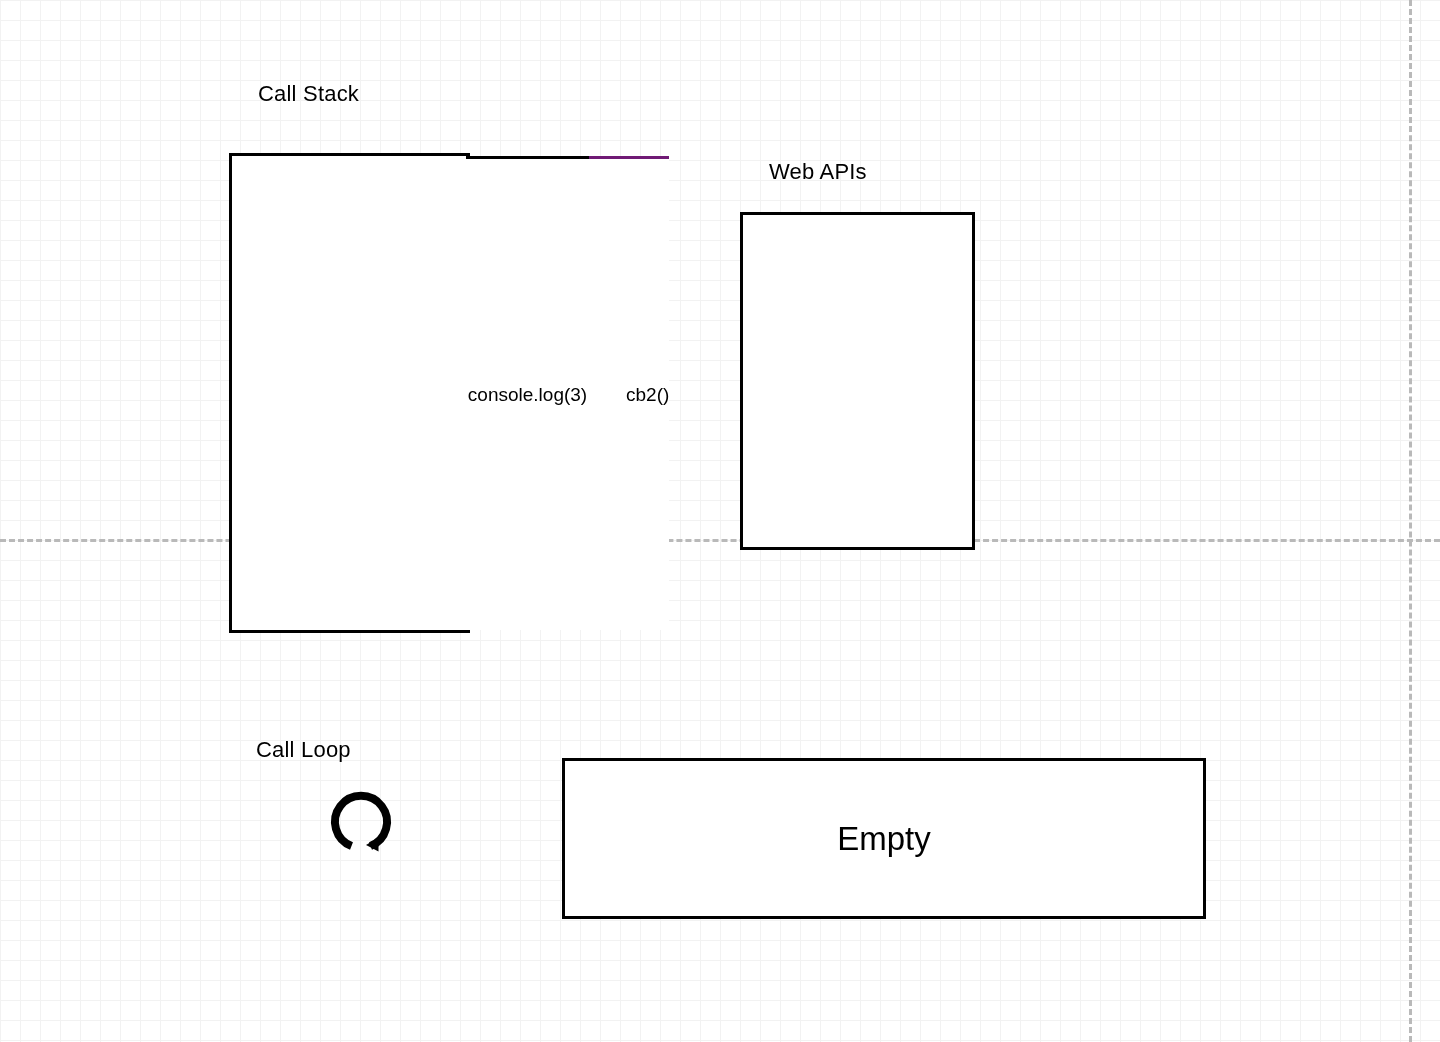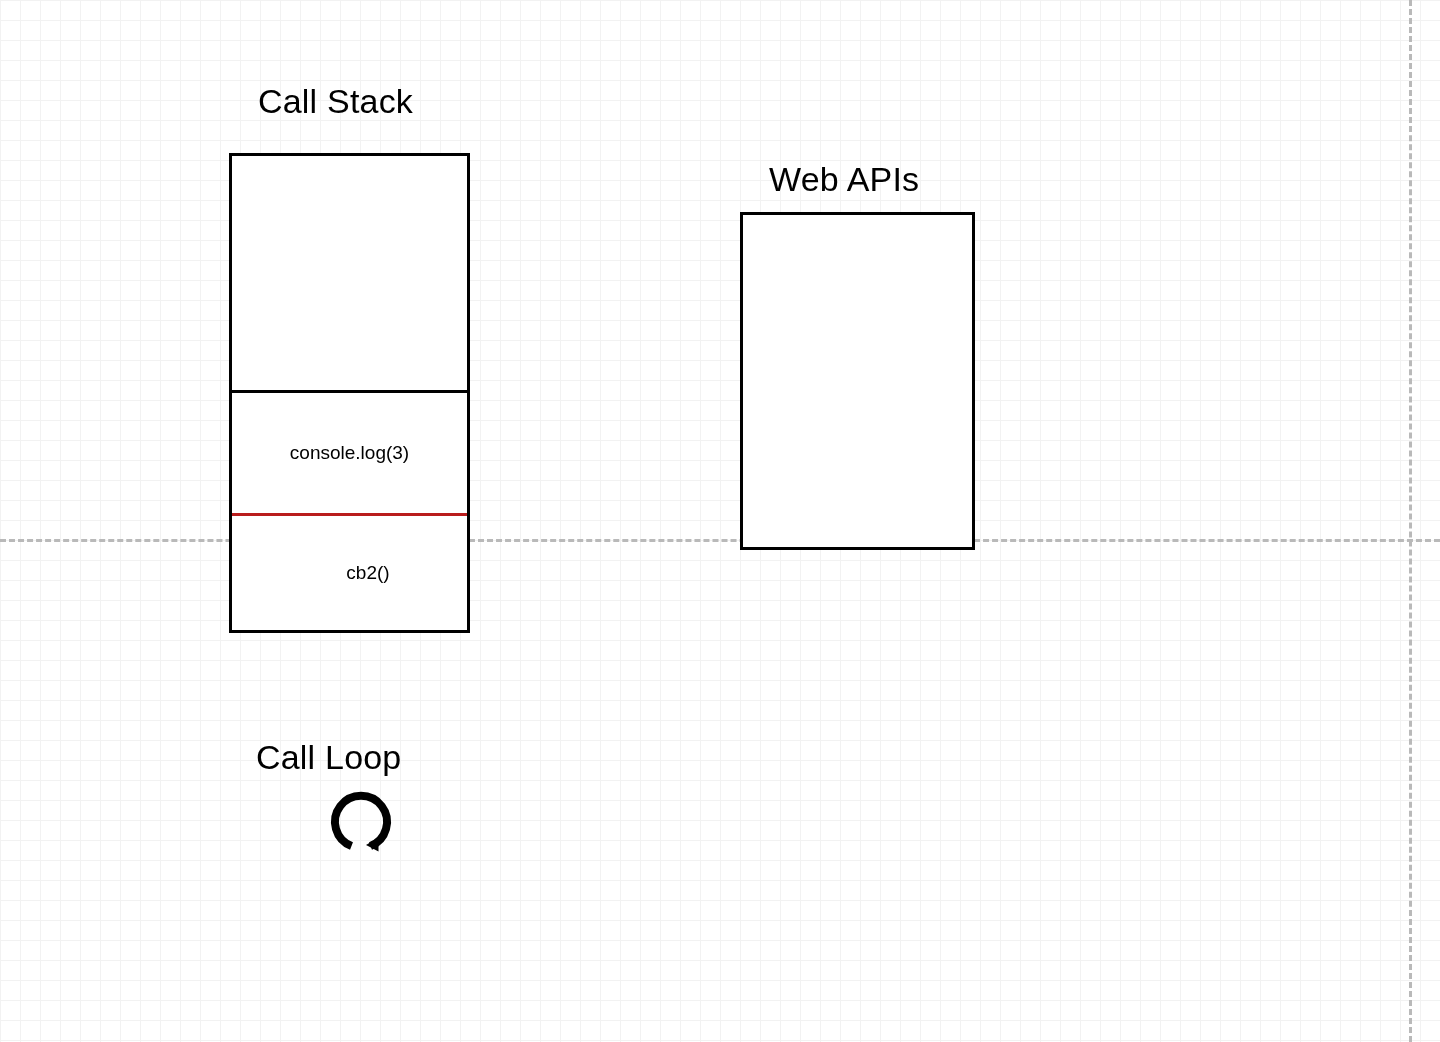--- a/index.html
+++ b/index.html
@@ -40,57 +40,56 @@
     position: absolute;
     top: 0;
     height: 1042px;
     width: 0;
     border-left: 3px dashed #b9b9b9;
   }
 
   
   .title {
     position: absolute;
-    font-size: 34px;
+    font-size: 22px;
     line-height: 40px;
     letter-spacing: 0.2px;
     white-space: nowrap;
     color: #000;
-    margin-top: 7px;
   }
 
   
   .box {
     position: absolute;
     background: #ffffff;
     border: 3px solid #000000;
     box-sizing: border-box;
   }
 
   
   #call-stack-box {
     left: 229px;
     top: 153px;
     width: 241px;
     height: 480px;
     display: flex;
-    flex-direction: column;
+    flex-direction: row;
   }
   .stack-frame {
     box-sizing: border-box;
     display: flex;
     align-items: center;
     justify-content: center;
     font-size: 19px;
     color: #000;
     background: #ffffff;
   }
   .stack-frame.empty-slot { flex: 0 0 234px; }
   .stack-frame.f1 { flex: 0 0 123px; border-top: 3px solid #000; }
-  .stack-frame.f2 { flex: 1 1 auto; border-top: 3px solid #b91c1c; padding-left: 37px; }
+  .stack-frame.f2 { flex: 1 1 auto; border-top: 3px solid #701a75; padding-left: 37px; }
 
   
   #web-apis-box {
     left: 740px;
     top: 212px;
     width: 235px;
     height: 338px;
   }
 
   
@@ -131,20 +130,23 @@
     <div class="stack-frame empty-slot"></div>
     <div class="stack-frame f1">console.log(3)</div>
     <div class="stack-frame f2">cb2()</div>
   </div>
 
   <div class="title" style="left:769px; top:152px;text-align:right;">Web APIs</div>
 
   <div class="box" id="web-apis-box"></div>
 
 
+  <div class="box" id="callback-queue-box">
+    <span id="callback-queue-status">Empty</span>
+  </div>
 
   <div class="title" style="left:256px; top:730px;">Call Loop</div>
 
   <svg id="event-loop-icon" viewBox="0 0 66 66">
     <path d="M 42.5 57.0
              A 26 26 0 1 0 23.5 57.0" fill="none" stroke="#000000" stroke-width="8" stroke-linecap="butt"></path>
     <polygon points="50.5,48.5 50.5,62.5 38.0,56.0" fill="#000000"></polygon>
   </svg>
 
 </div>

